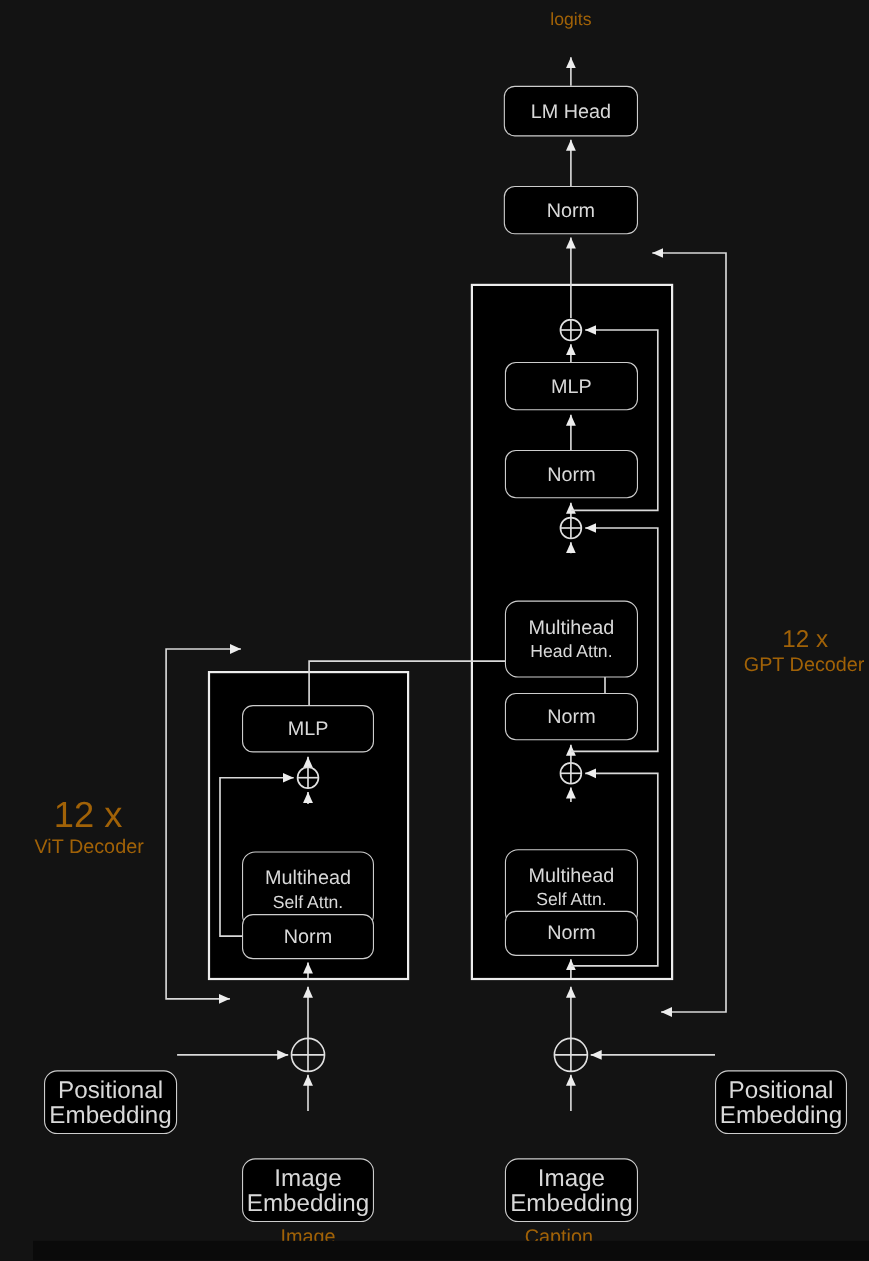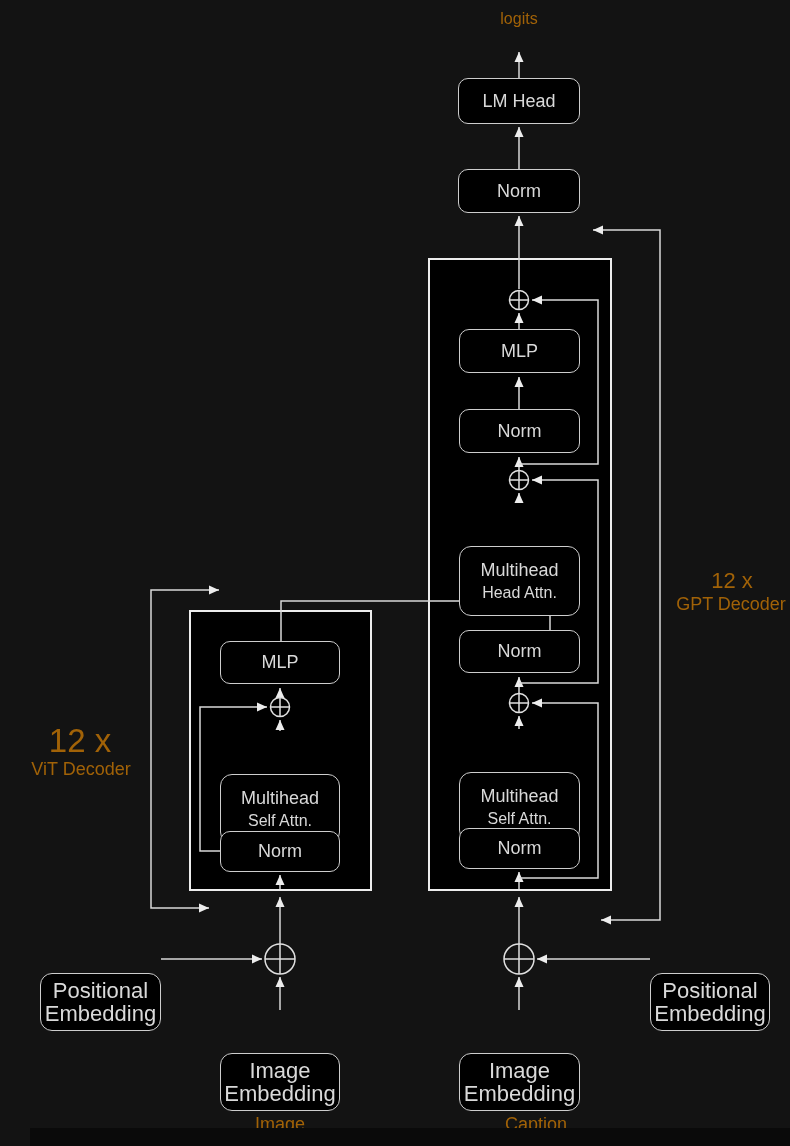--- a/index.html
+++ b/index.html
@@ -199,16 +199,16 @@
 
   <div class="label logits" style="left:459px;top:10px;width:120px">logits</div>
 
   <div class="label loop-big" style="left:10px;top:722px;width:140px">12 x</div>
   <div class="label loop-med" style="left:6px;top:759px;width:150px">ViT Decoder</div>
 
   <div class="label loop-sm-count" style="left:672px;top:568px;width:120px">12 x</div>
   <div class="label loop-sm-name" style="left:672px;top:594px;width:118px">GPT Decoder</div>
 
   <div class="label io-label" style="left:230px;top:1114px;width:100px">Image</div>
-  <div class="label io-label" style="left:486px;top:1114px;width:100px">Caption</div>
+  <div class="label io-label" style="left:458px;top:1114px;width:100px">Caption</div>
 
   <div class="bottom-strip"></div>
 </div>
 
 </body></html>

